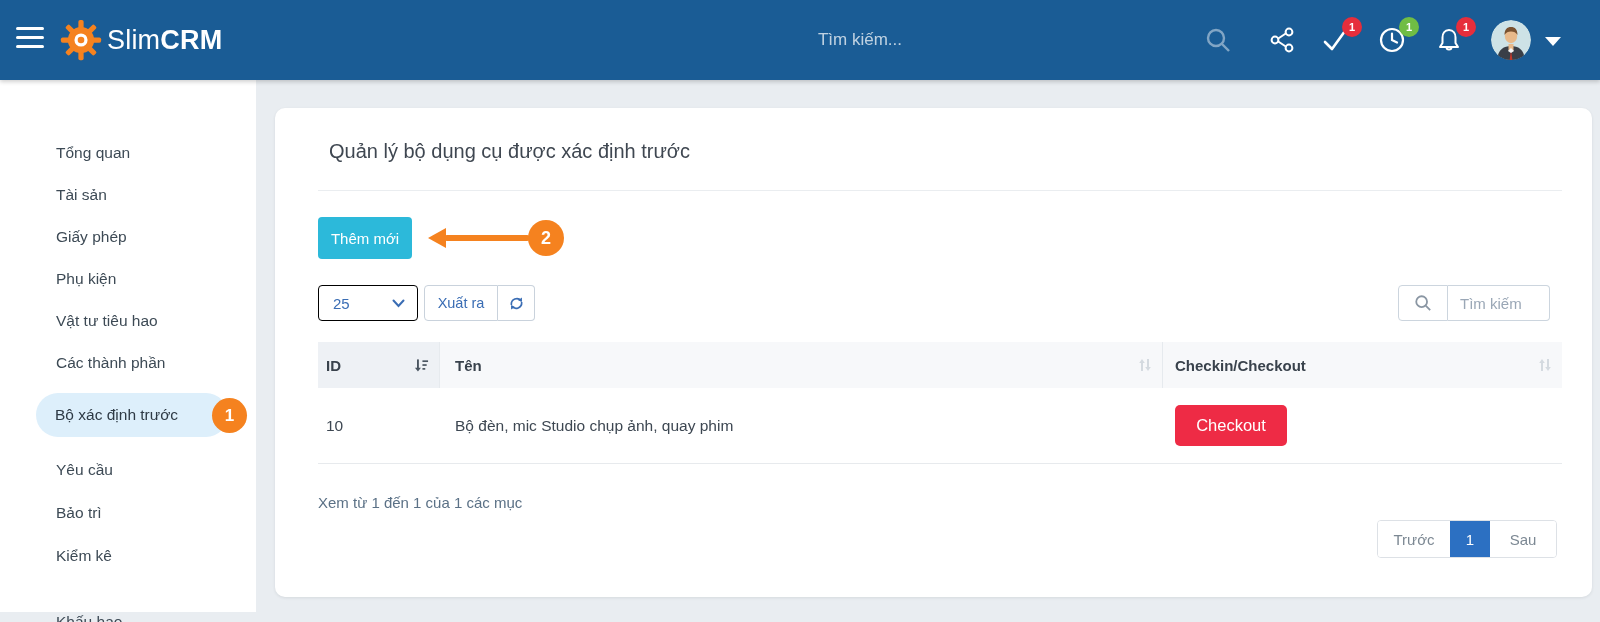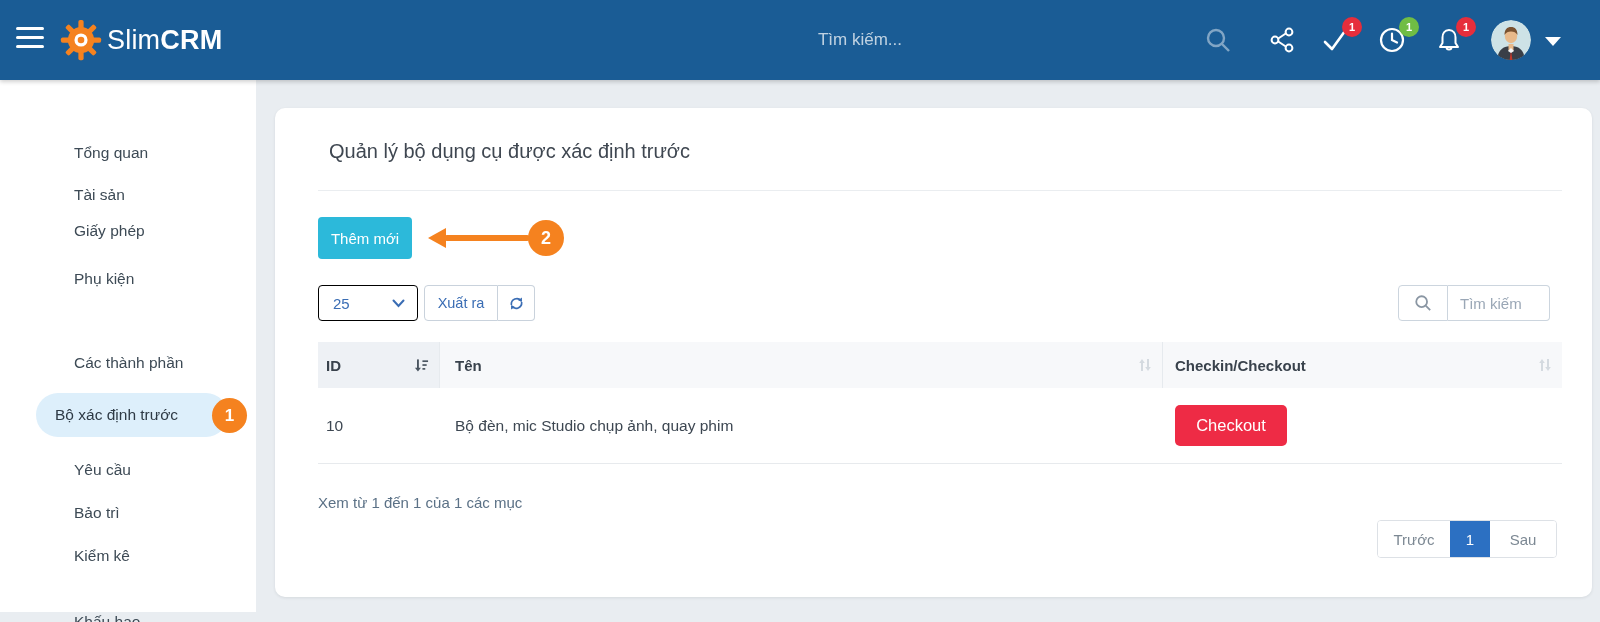--- a/index.html
+++ b/index.html
@@ -46,21 +46,21 @@
   .sidebar { position:absolute; left:0; top:80px; width:256px; height:532px; background:#ffffff; }
   .side-header {
     position:absolute; left:0; top:6px; width:240px; height:44px;
     background:#d7ebf7; border-radius:0 22px 22px 0; cursor:pointer;
   }
   .side-header .bicon { position:absolute; left:18px; top:12px; }
   .side-header .hlabel { position:absolute; left:58px; top:0; line-height:44px; font-size:16px; font-weight:bold; color:#26313c; }
   .side-header .chev { position:absolute; left:202px; top:15px; }
   .side-item {
     position:absolute; left:0; width:256px; height:24px; line-height:24px;
-    padding-left:74px; font-size:15.5px; color:#3d4a55; cursor:pointer;
+    padding-left:56px; font-size:15.5px; color:#3d4a55; cursor:pointer;
   }
   .side-active-pill {
     position:absolute; left:36px; top:313px; width:192px; height:44px;
     background:#ddeffb; border-radius:22px; cursor:pointer;
   }
   .side-active-pill .alabel { position:absolute; left:19px; top:0; line-height:44px; font-size:15.5px; color:#2e3a45; }
   .ann-badge-1 {
     position:absolute; left:212px; top:318px; width:35px; height:35px; border-radius:50%;
     background:#f5821f; color:#fff; font-size:17px; font-weight:bold;
     display:flex; align-items:center; justify-content:center; z-index:4;
@@ -245,22 +245,23 @@
       <path d="M13.5 15 C13.5 9.5 16 7 20 7 C24 7 26.5 9.5 26.5 15 C25 12.5 23 11.5 20 11.5 C17 11.5 15 12.5 13.5 15 Z" fill="#7a5230"></path>
     </svg>
   </div>
   <div class="caret-down"></div>
 </div>
 
 <div class="sidebar">
 
   <div class="side-item" style="top:61px;">Tổng quan</div>
   <div class="side-item" style="top:103px;">Tài sản</div>
-  <div class="side-item" style="top:139px;">Giấy phép</div>
+  <div class="side-item" style="top:145px;">Giấy phép</div>
   <div class="side-item" style="top:187px;">Phụ kiện</div>
+  <div class="side-item" style="top:229px;">Vật tư tiêu hao</div>
   <div class="side-item" style="top:271px;">Các thành phần</div>
 
   <div class="side-active-pill">
     <span class="alabel">Bộ xác định trước</span>
   </div>
   <div class="ann-badge-1">1</div>
 
   <div class="side-item" style="top:378px;">Yêu cầu</div>
   <div class="side-item" style="top:421px;">Bảo trì</div>
   <div class="side-item" style="top:464px;">Kiểm kê</div>

